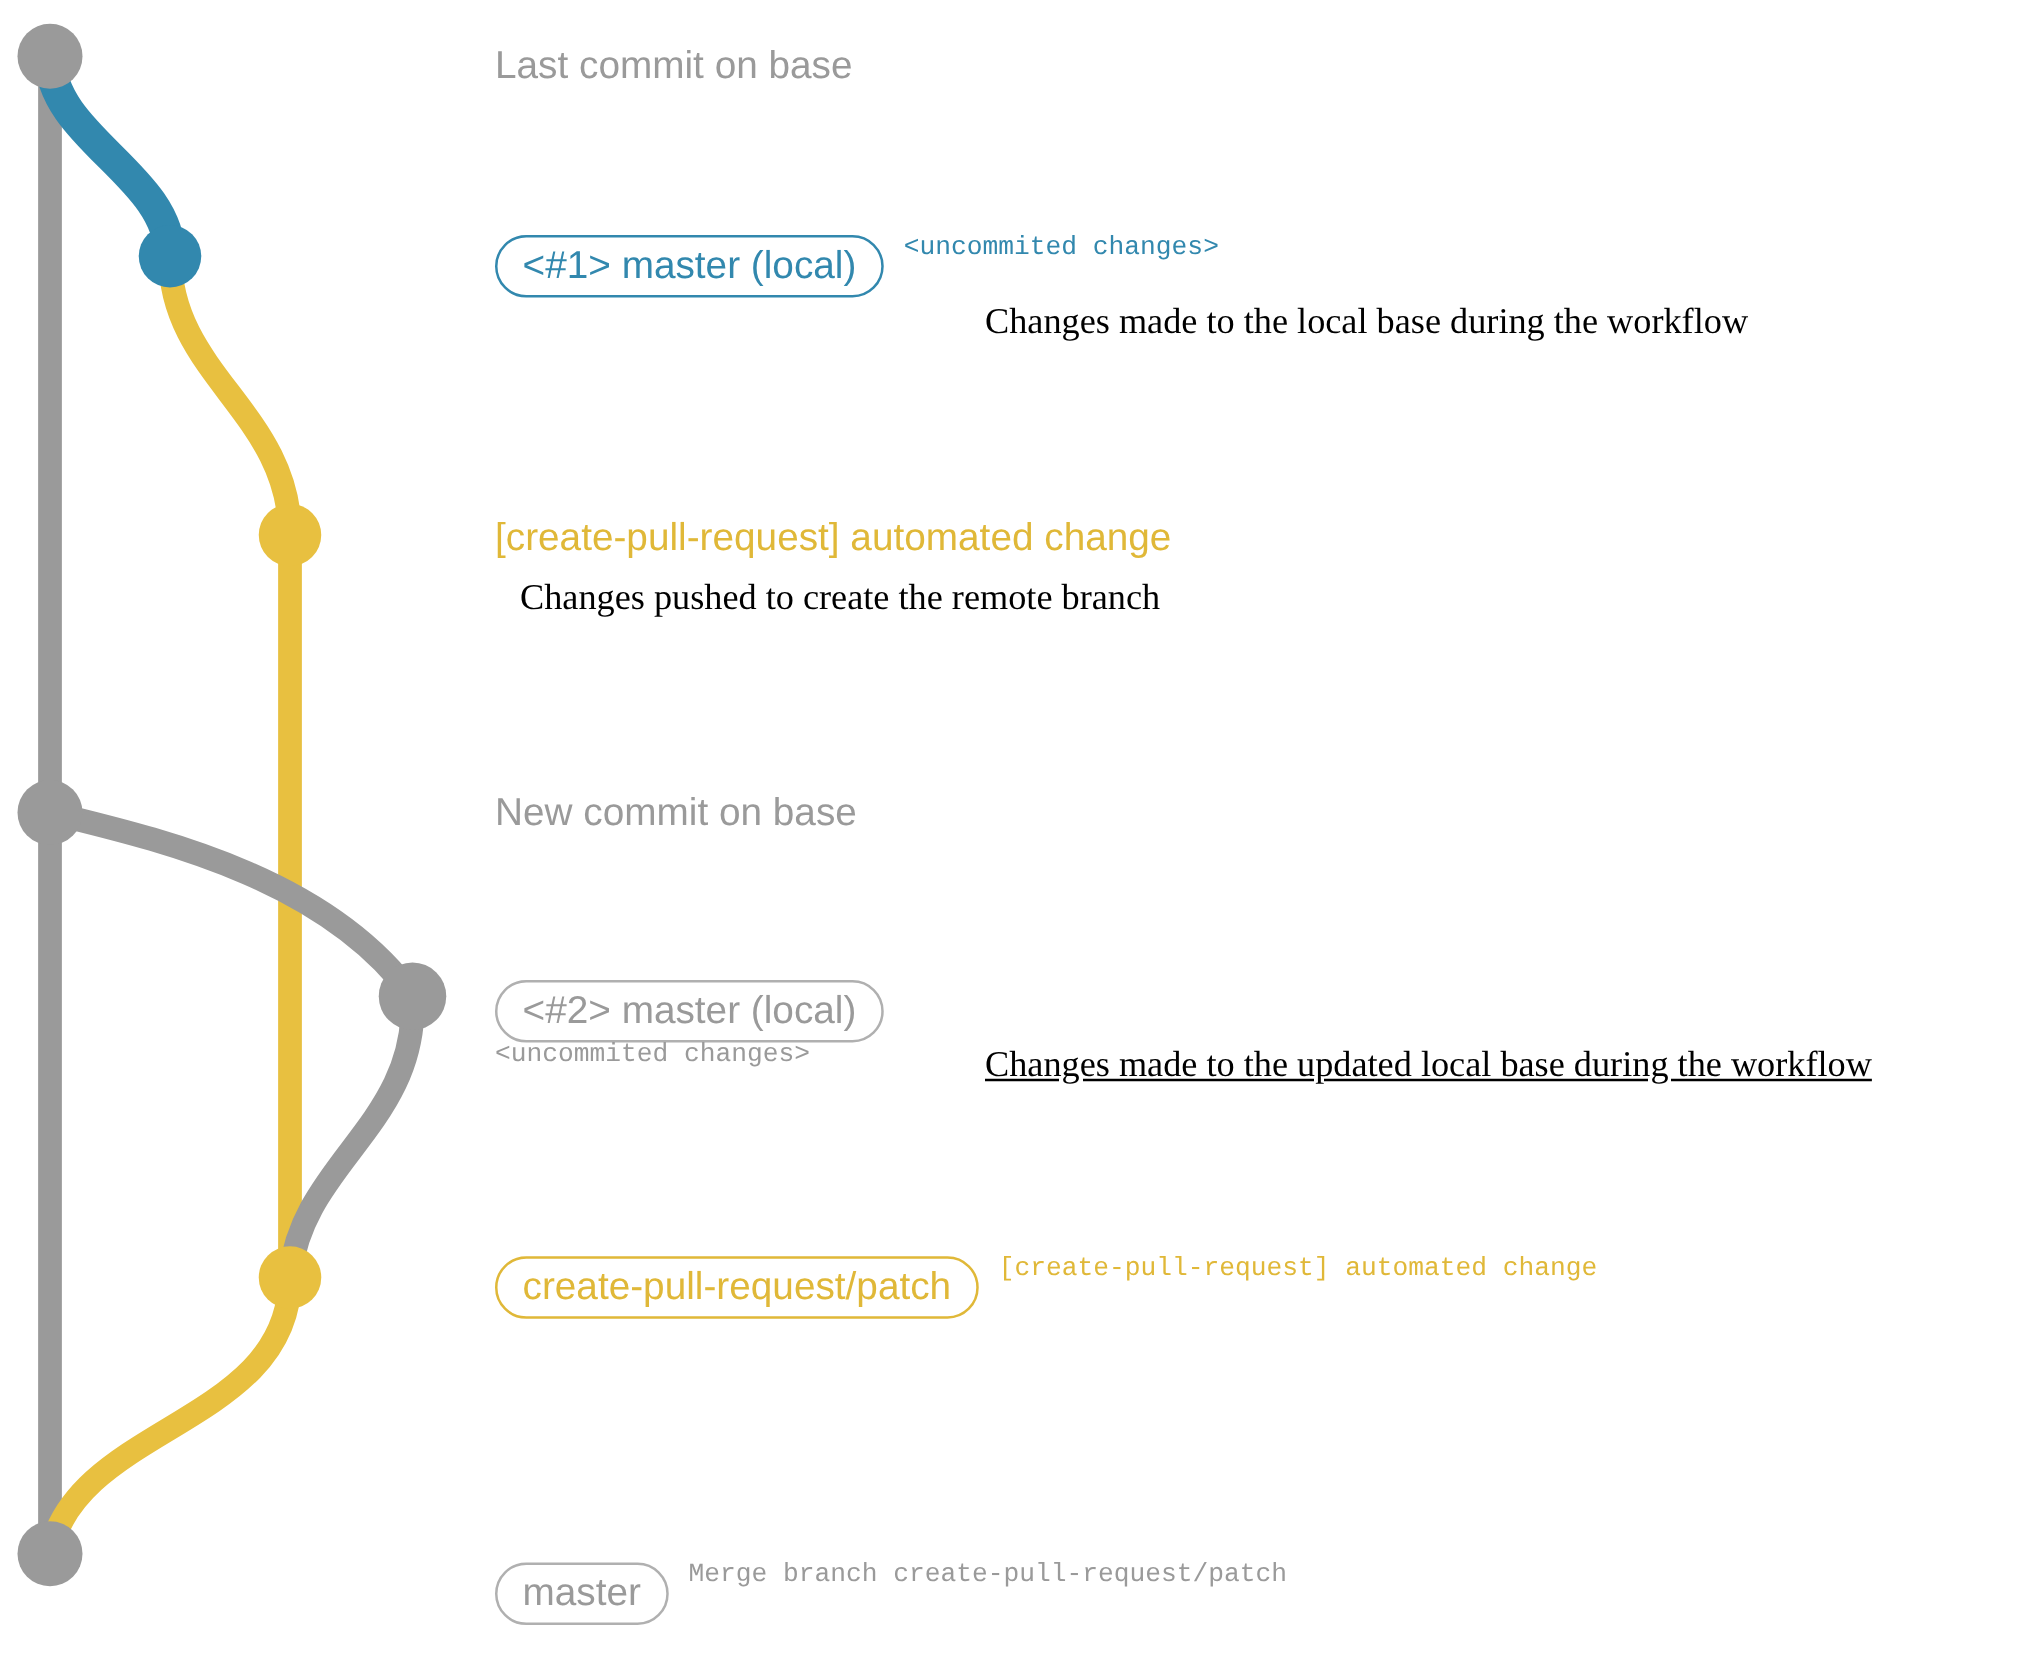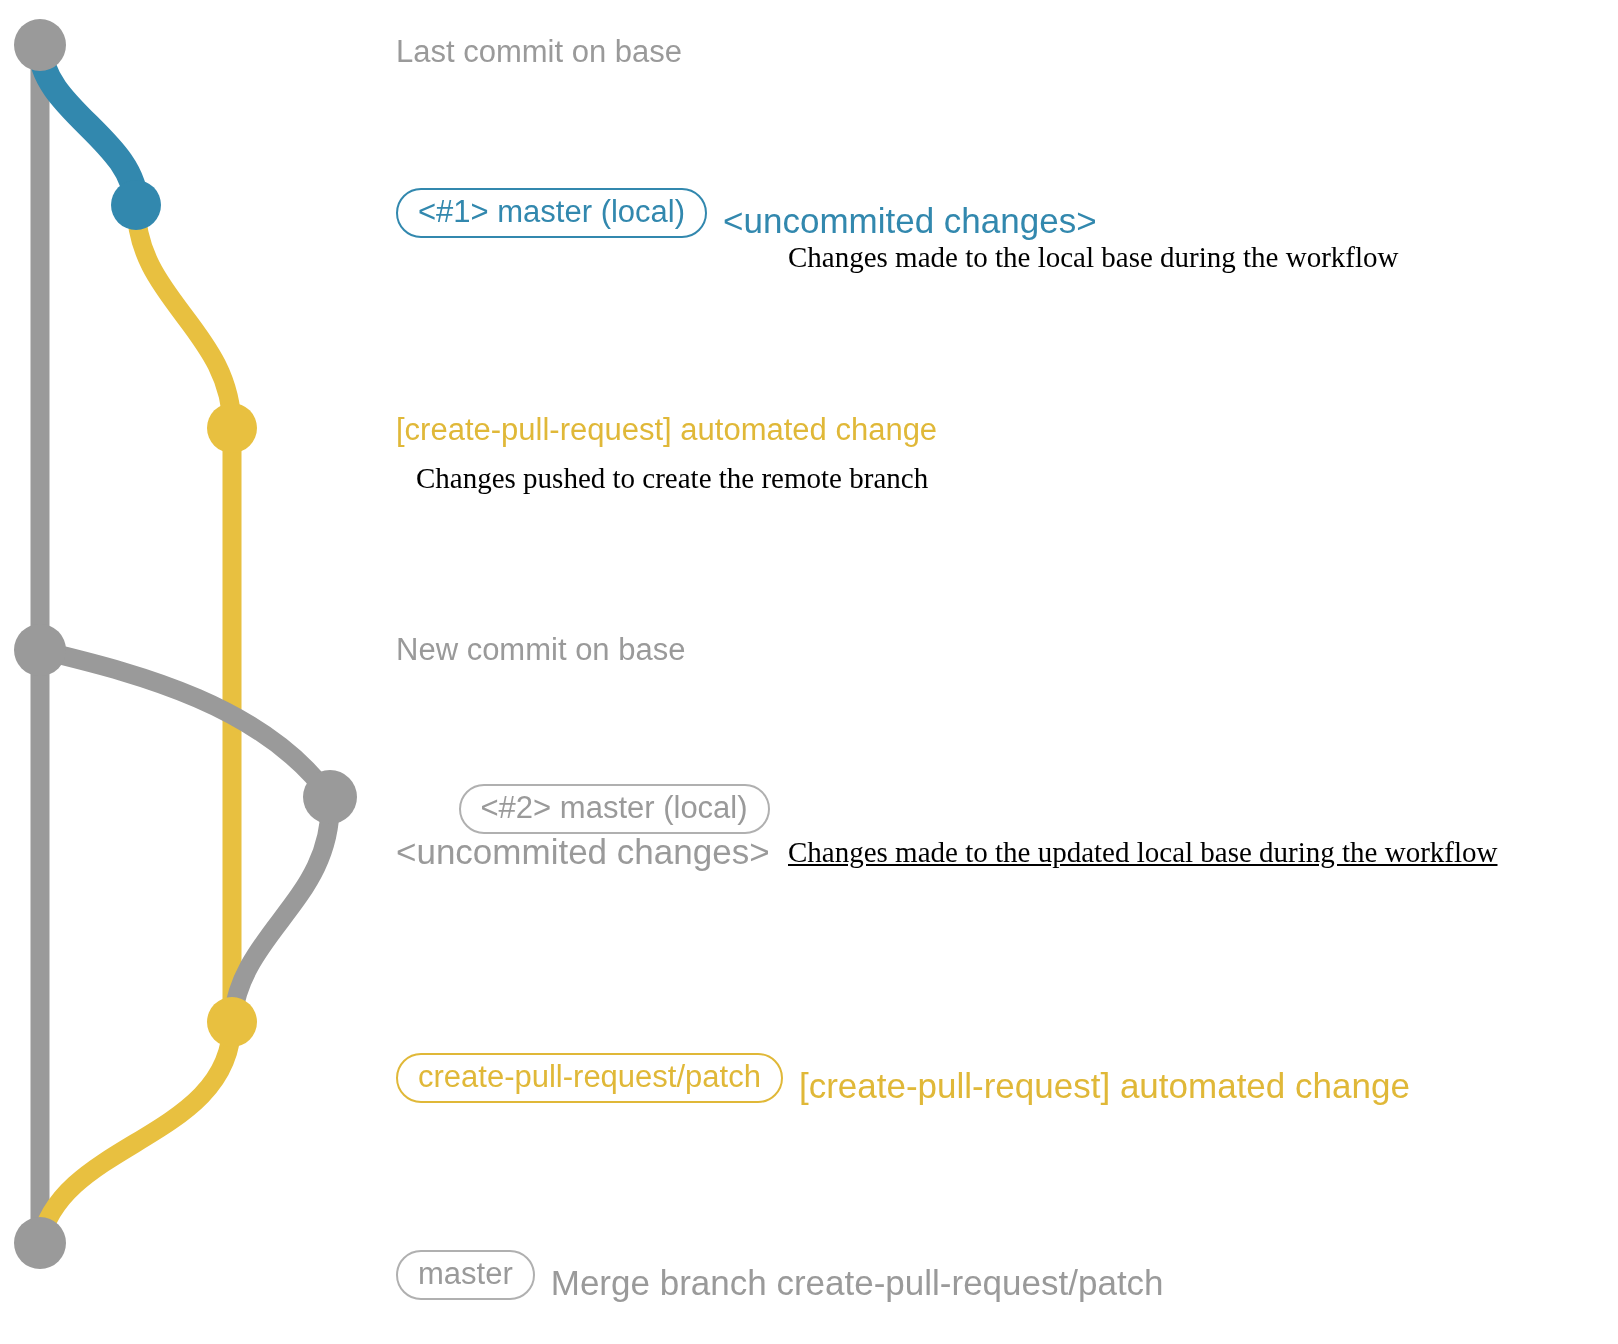--- a/index.html
+++ b/index.html
@@ -29,43 +29,43 @@
     position: absolute;
     left: 0;
     top: 0;
     width: 1618px;
     height: 1084px;
   }
 
   .ann-row {
     position: absolute;
     display: flex;
-    align-items: flex-end;
+    align-items: flex-start;
     white-space: nowrap;
   }
 
   .badge {
     display: inline-block;
     border: 2px solid #9a9a9a;
     border-radius: 26px;
     padding: 6px 20px 9px 20px;
     font-size: 31px;
     line-height: 1.0;
     color: #9a9a9a;
     background: transparent;
     font-family: "Liberation Sans", sans-serif;
   }
   .badge.blue   { border-color: #3288ae; color: #3288ae; }
   .badge.yellow { border-color: #e0b838; color: #e0b838; }
   .badge.gray   { border-color: #b0b0b0; color: #9a9a9a; }
 
   .commit-msg {
-    font-size: 35px;
+    font-size: 21px;
     line-height: 1.0;
-    font-family: Liberation Sans, sans-serif;
+    font-family: Liberation Mono, monospace;
     color: #9a9a9a;
   }
   .commit-msg.blue   { color: #3288ae; }
   .commit-msg.yellow { color: #e0b838; }
   .commit-msg.gray   { color: #9a9a9a; }
 
   .plain-title {
     position: absolute;
     font-size: 31px;
     line-height: 1.0;
@@ -127,21 +127,21 @@
 
   <div class="plain-title" style="left:396px; top:634px;">New commit on base</div>
 
   <div class="ann-row" style="left:396px; top:784px;flex-direction:column;">
     <span class="badge gray">&lt;#2&gt; master (local)</span>
     <span class="badge-gap"></span>
     <span class="commit-msg gray">&lt;uncommited changes&gt;</span>
   </div>
   <div class="desc" style="left:788px; top:838px;text-decoration:underline;">Changes made to the updated local base during the workflow</div>
 
-  <div class="ann-row" style="left:396px; top:1005px;margin-top:48px;">
+  <div class="ann-row" style="left:396px; top:1005px;">
     <span class="badge yellow">create-pull-request/patch</span>
     <span class="badge-gap"></span>
     <span class="commit-msg yellow">[create-pull-request] automated change</span>
   </div>
 
   <div class="ann-row" style="left:396px; top:1222px;margin-top:28px;">
     <span class="badge gray">master</span>
     <span class="badge-gap"></span>
     <span class="commit-msg gray">Merge branch create-pull-request/patch</span>
   </div>

